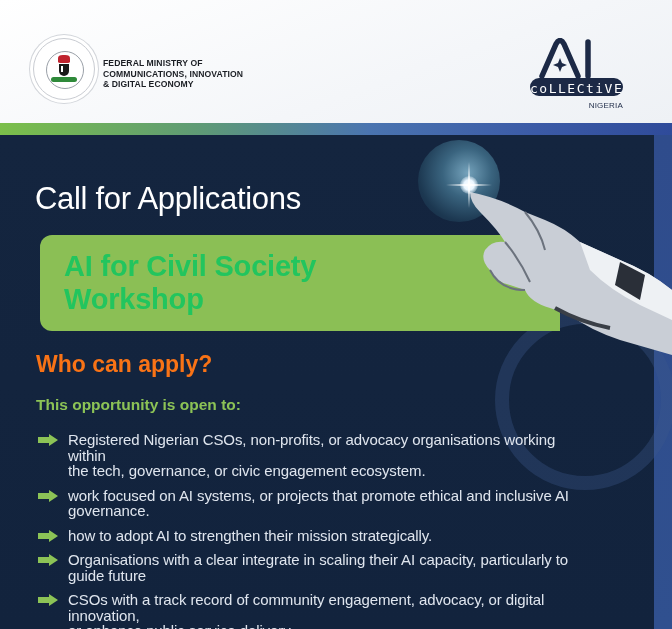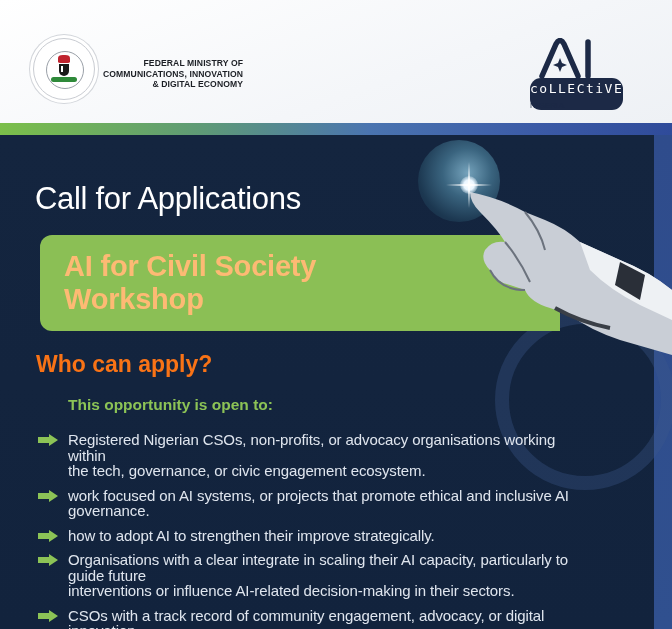--- a/index.html
+++ b/index.html
@@ -19,31 +19,31 @@
   .seal .inner {
     position:absolute; left:12px; top:12px; width:36px; height:36px; border-radius:50%;
     border:1px solid #9aa0a8;
   }
   .seal .eagle { position:absolute; left:24px; top:16px; width:12px; height:8px; background:#c0242f; border-radius:40% 40% 20% 20%; }
   .seal .shield { position:absolute; left:25px; top:25px; width:10px; height:12px; background:#1a1a1a; border-radius:0 0 5px 5px; }
   .seal .shield::after{ content:""; position:absolute; left:2px; top:2px; width:6px; height:6px; border-left:2px solid #fff; border-right:2px solid #fff; transform:skewX(0); }
   .seal .base { position:absolute; left:17px; top:38px; width:26px; height:5px; background:#2f8a3a; border-radius:3px; }
   .ministry {
     position:absolute; left:103px; top:58px; font-weight:bold; font-size:8.6px; line-height:10.5px;
-    color:#1b1e24; letter-spacing:0.1px;text-align:right;
+    color:#1b1e24; letter-spacing:0.1px;
   }
   .ai-logo { position:absolute; left:500px; top:38px; width:130px; height:80px; }
   .ai-logo .letters { position:absolute; left:38px; top:0; width:56px; height:40px; }
   .ai-pill {
-    position:absolute; left:30px; top:40px; width:93px; height:32px; border-radius:11px;
+    position:absolute; left:30px; top:40px; width:93px; height:18px; border-radius:11px;
     background:#1c2946; color:#fff; font-family:"DejaVu Sans Mono", monospace; font-size:13px;
     line-height:22px; text-align:center; letter-spacing:1.5px;
   }
   .ai-nigeria {
-    position:absolute; left:30px; top:63px; width:93px; text-align:left; font-size:8px; color:#1c2946; letter-spacing:0.2px;
+    position:absolute; left:30px; top:63px; width:93px; text-align:right; font-size:8px; color:#1c2946; letter-spacing:0.2px;
   }
   .stripe {
     position:absolute; left:0; top:123px; width:672px; height:12px;
     background:linear-gradient(90deg,#7bbf4a 0%,#5e9a76 30%,#4a74b0 55%,#3b5aa6 80%,#2f4b9a 100%);
   }
   .main {
     position:absolute; left:0; top:135px; width:672px; height:494px;
     background:linear-gradient(180deg,#14253f 0%,#12233d 100%);
   }
   .side-band {
@@ -70,28 +70,28 @@
   .flare::after{ transform:rotate(90deg); }
   .hand { position:absolute; left:470px; top:190px; width:202px; height:165px; }
   .cfa {
     position:absolute; left:35px; top:181px; color:#ffffff; font-size:31px; letter-spacing:-0.3px;
   }
   .green-box {
     position:absolute; left:40px; top:235px; width:520px; height:96px; background:#8bbf55;
     border-radius:12px 0 0 12px;
   }
   .green-title {
-    position:absolute; left:64px; top:250px; width:380px; color:#fdba74;
+    position:absolute; left:64px; top:250px; width:380px; color:#22c55e;
     font-weight:bold; font-size:29px; line-height:33px; letter-spacing:-0.2px;
   }
   .who {
     position:absolute; left:36px; top:351px; color:#f97316; font-weight:bold; font-size:23px;
   }
   .open {
-    position:absolute; left:36px; top:396px; color:#8cc356; font-weight:bold; font-size:15.5px;margin-left:32px;
+    position:absolute; left:36px; top:396px; color:#8cc356; font-weight:bold; font-size:15.5px;
   }
   .list { position:absolute; left:36px; top:432px; width:560px; margin:0; padding:0; list-style:none; }
   .list li { position:relative; padding-left:32px; margin-bottom:9px; }
   .arrow { position:absolute; left:2px; top:2px; width:20px; height:12px; }
   .item-text { color:#dfe5ee; font-size:15px; line-height:15.5px; letter-spacing:-0.1px; }
 </style>
 </head>
 <body>
 
 <div class="header">
@@ -161,30 +161,29 @@
       </svg>
     <div class="item-text">
       <div>work focused on AI systems, or projects that promote ethical and inclusive AI governance.</div>
     </div>
   </li>
   <li>
     <svg class="arrow" viewBox="0 0 20 12">
         <path d="M0 3 H11 V0 L20 6 L11 12 V9 H0 Z" fill="#8cc356"></path>
       </svg>
     <div class="item-text">
-      <div>how to adopt AI to strengthen their improve strategically.</div>
+      <div>how to adopt AI to strengthen their mission strategically.</div>
     </div>
   </li>
   <li>
     <svg class="arrow" viewBox="0 0 20 12">
         <path d="M0 3 H11 V0 L20 6 L11 12 V9 H0 Z" fill="#8cc356"></path>
       </svg>
     <div class="item-text">
       <div>Organisations with a clear integrate in scaling their AI capacity, particularly to guide future</div>
-      <div>interventions or influence AI-related decision-making in their sectors.</div>
     </div>
   </li>
   <li>
     <svg class="arrow" viewBox="0 0 20 12">
         <path d="M0 3 H11 V0 L20 6 L11 12 V9 H0 Z" fill="#8cc356"></path>
       </svg>
     <div class="item-text">
       <div>CSOs with a track record of community engagement, advocacy, or digital innovation,</div>
       <div>or enhance public service delivery.</div>
     </div>

